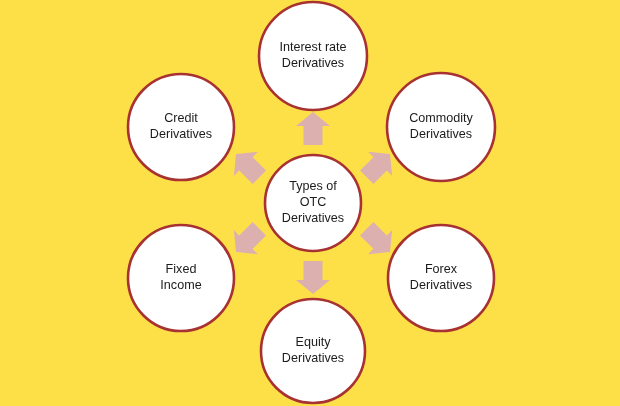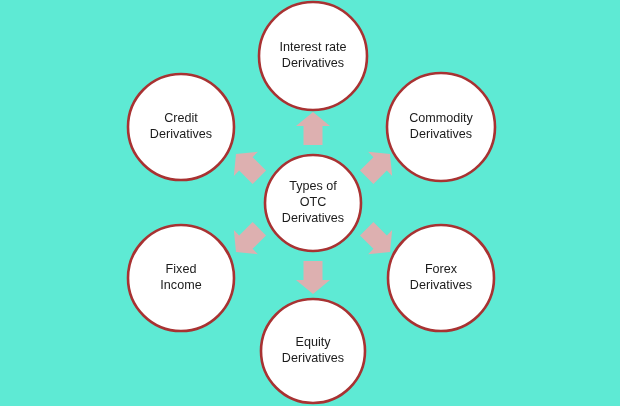--- a/index.html
+++ b/index.html
@@ -7,21 +7,21 @@
     padding: 0;
     background: #ffffff;
   }
   body {
     font-family: "Liberation Sans", sans-serif;
   }
   #canvas {
     position: relative;
     width: 620px;
     height: 406px;
-    background: #5eead4;
+    background: #fde047;
     overflow: hidden;
   }
   #diagram-svg {
     position: absolute;
     top: 0;
     left: 0;
     width: 620px;
     height: 406px;
   }
   .node-circle {

